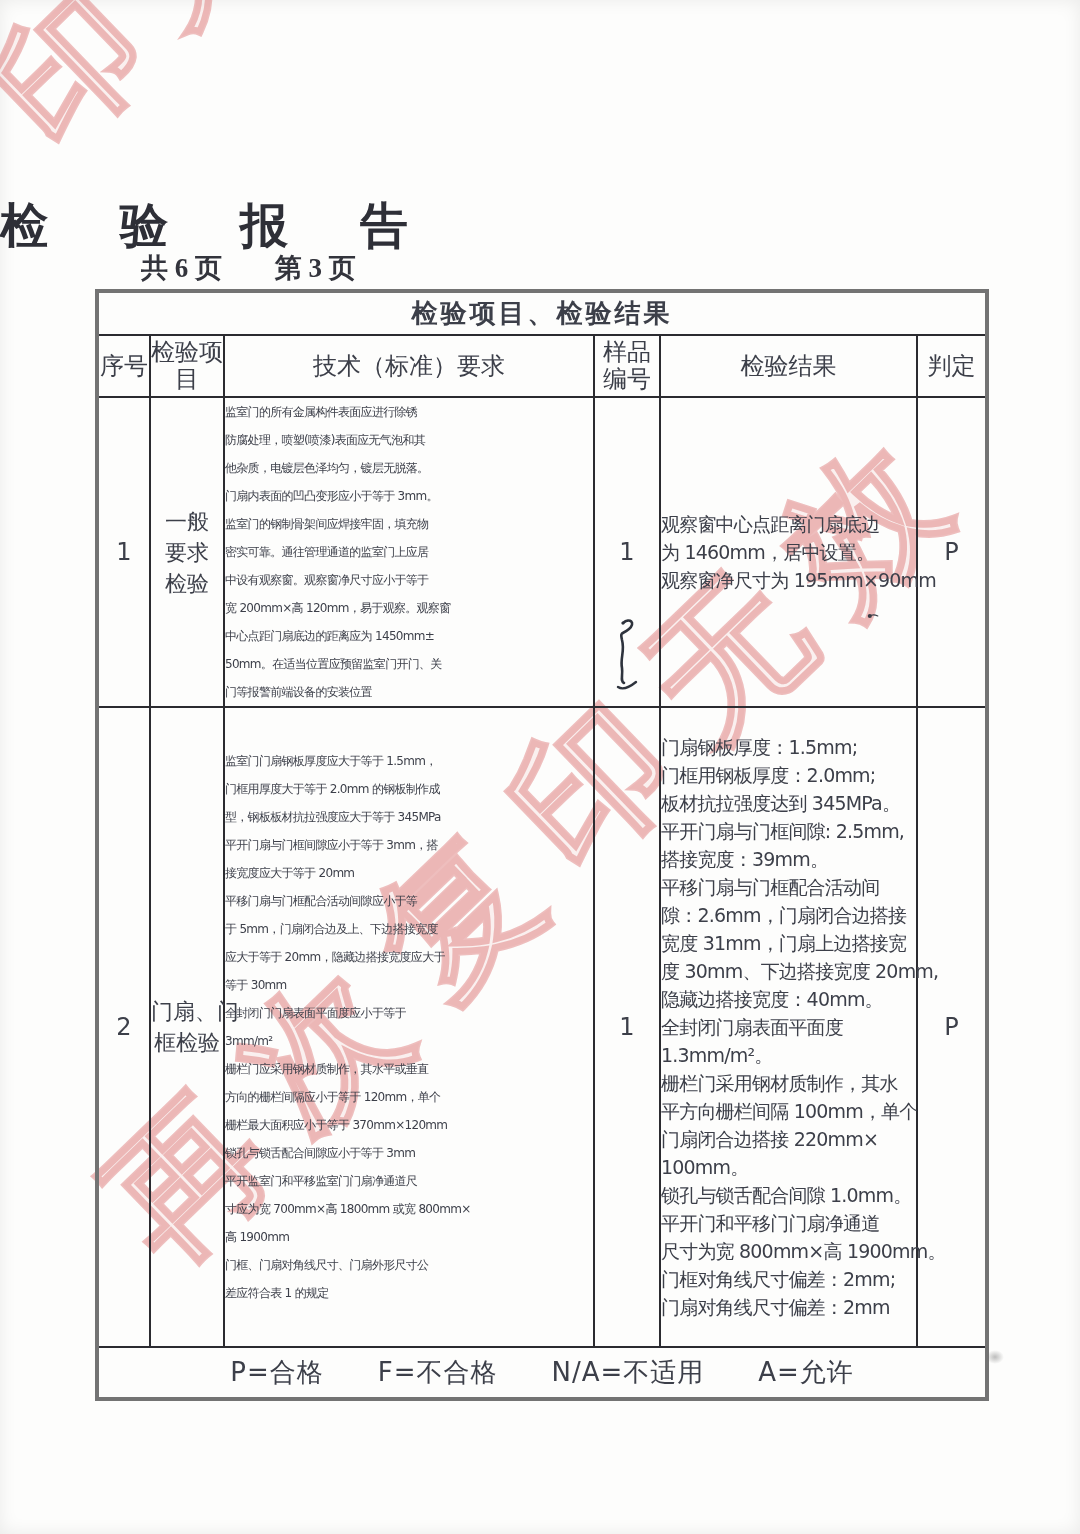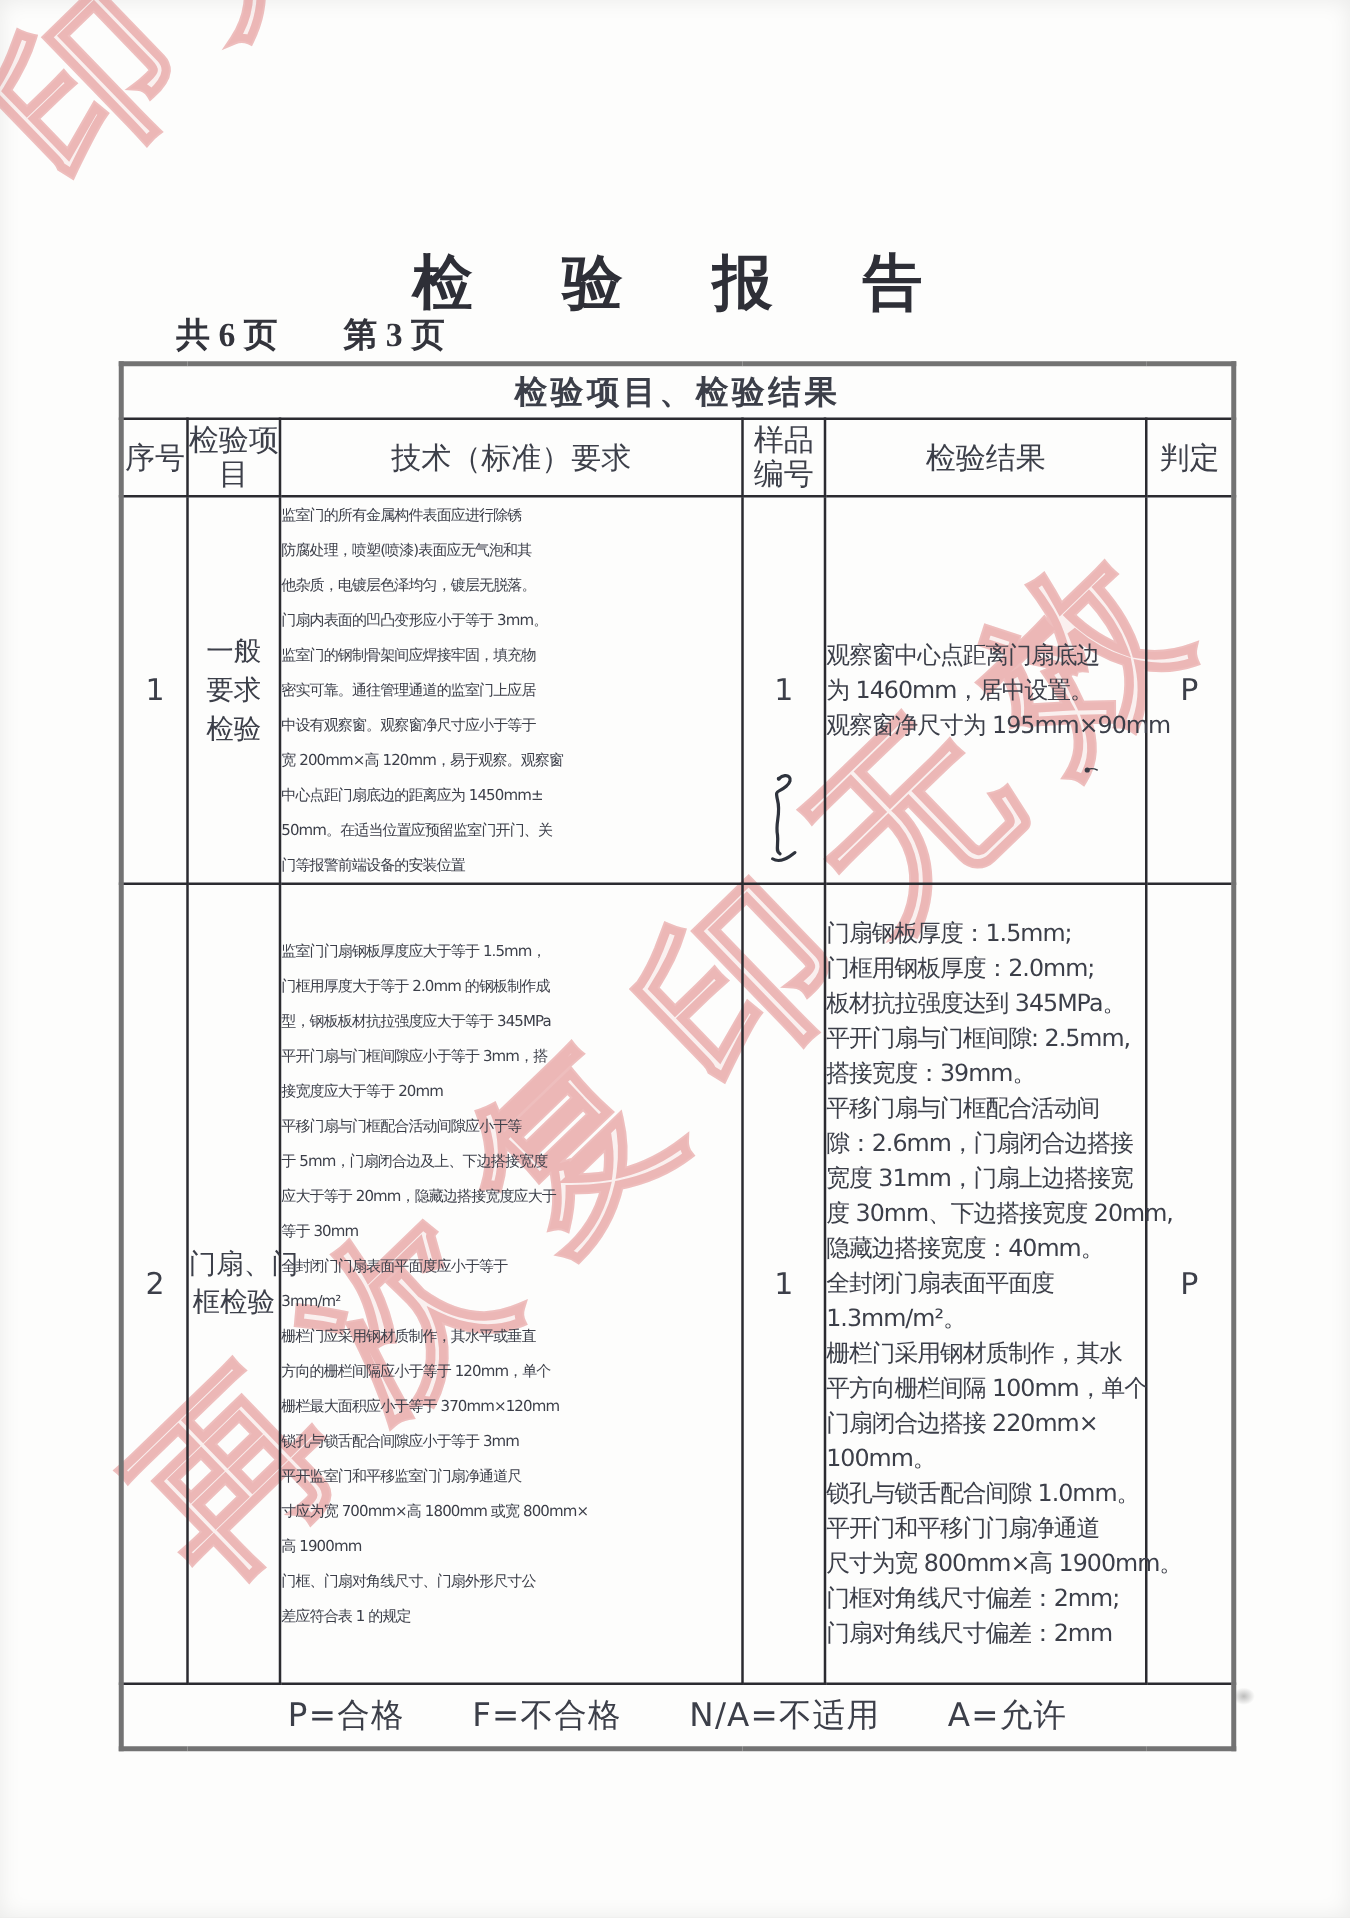--- a/index.html
+++ b/index.html
@@ -3,21 +3,21 @@
 <meta charset="utf-8">
 <style>
   html,body{margin:0;padding:0;background:#ececec;}
   .page{position:relative;width:1080px;height:1534px;margin:0 auto;background:#fdfdfc;
         overflow:hidden;font-family:"DejaVu Sans",sans-serif;color:#3a3d46;
         box-shadow:inset 0 0 18px rgba(0,0,0,0.08);}
   
   .org-title{position:absolute;top:144px;left:0;width:100%;text-align:center;
              font-size:35px;font-weight:700;letter-spacing:2px;color:#32333b;
              font-family:"Liberation Serif",serif;}
-  .report-title{position:absolute;top:194px;left:0;width:100%;text-align:center;
+  .report-title{position:absolute;top:194px;left:0;width:100%;
                 font-size:48px;font-weight:700;letter-spacing:12px;color:#2e2f37;
                 font-family:Liberation Mono, monospace;}
   .doc-line{position:absolute;top:250px;left:95px;width:890px;display:flex;
             justify-content:space-between;align-items:baseline;font-size:27px;
             font-weight:600;color:#33343c;font-family:"Liberation Serif",serif;}
   .pages span{margin-left:46px;}
   
   table.report{position:absolute;top:289px;left:95px;width:890px;border-collapse:collapse;
                table-layout:fixed;color:#3c3f49;border:4px solid #737373;}
   table.report td{border:2px solid #2b2b30;padding:0;vertical-align:middle;}

